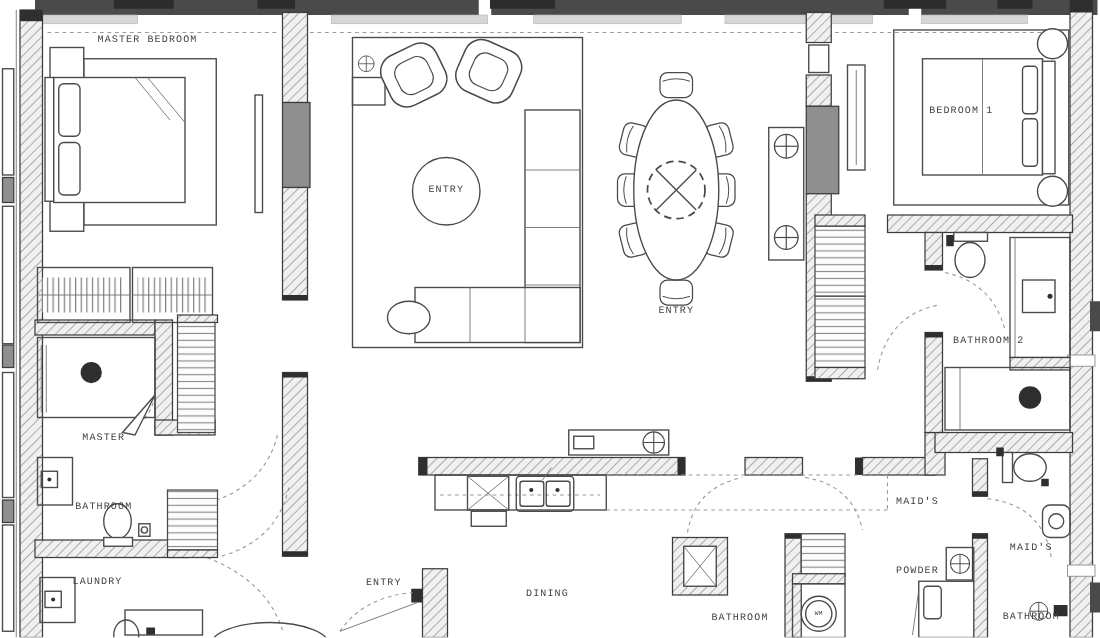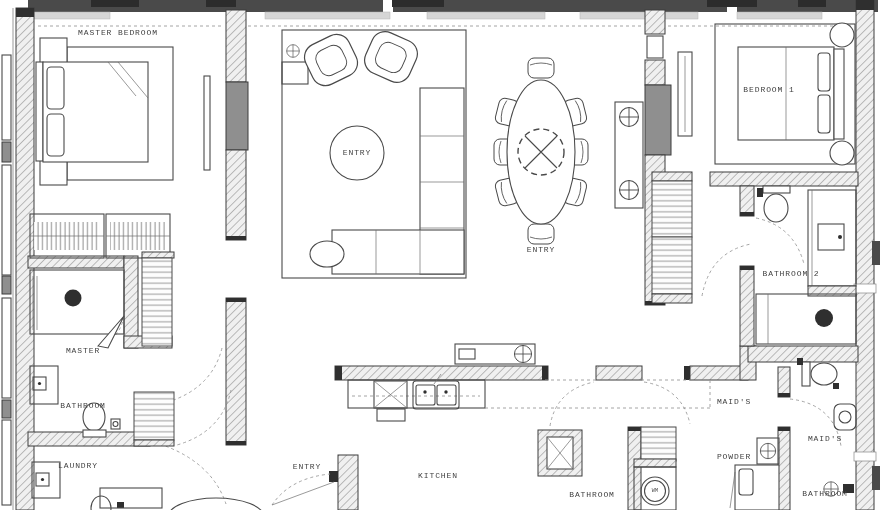--- a/index.html
+++ b/index.html
@@ -340,21 +340,21 @@
   <div class="lbl" style="left:791px;top:274px">BATHROOM 2</div>
   <div class="lbl" style="left:83px;top:357px">
     <span>MASTER</span>
     <span>BATHROOM</span>
   </div>
   <div class="lbl" style="left:78px;top:472px">
     <span>LAUNDRY</span>
     <span>ROOM</span>
   </div>
   <div class="lbl" style="left:307px;top:467px">ENTRY</div>
-  <div class="lbl" style="left:438px;top:476px">KITCHEN</div>
+  <div class="lbl" style="left:438px;top:476px">DINING</div>
   <div class="lbl" style="left:592px;top:495px">BATHROOM</div>
   <div class="lbl" style="left:734px;top:408px">
     <span>MAID'S</span>
     <span>POWDER</span>
   </div>
   <div class="lbl" style="left:825px;top:445px">
     <span>MAID'S</span>
     <span>BATHROOM</span>
   </div>
   <div class="lbl small" style="left:655px;top:491px">WM</div>

